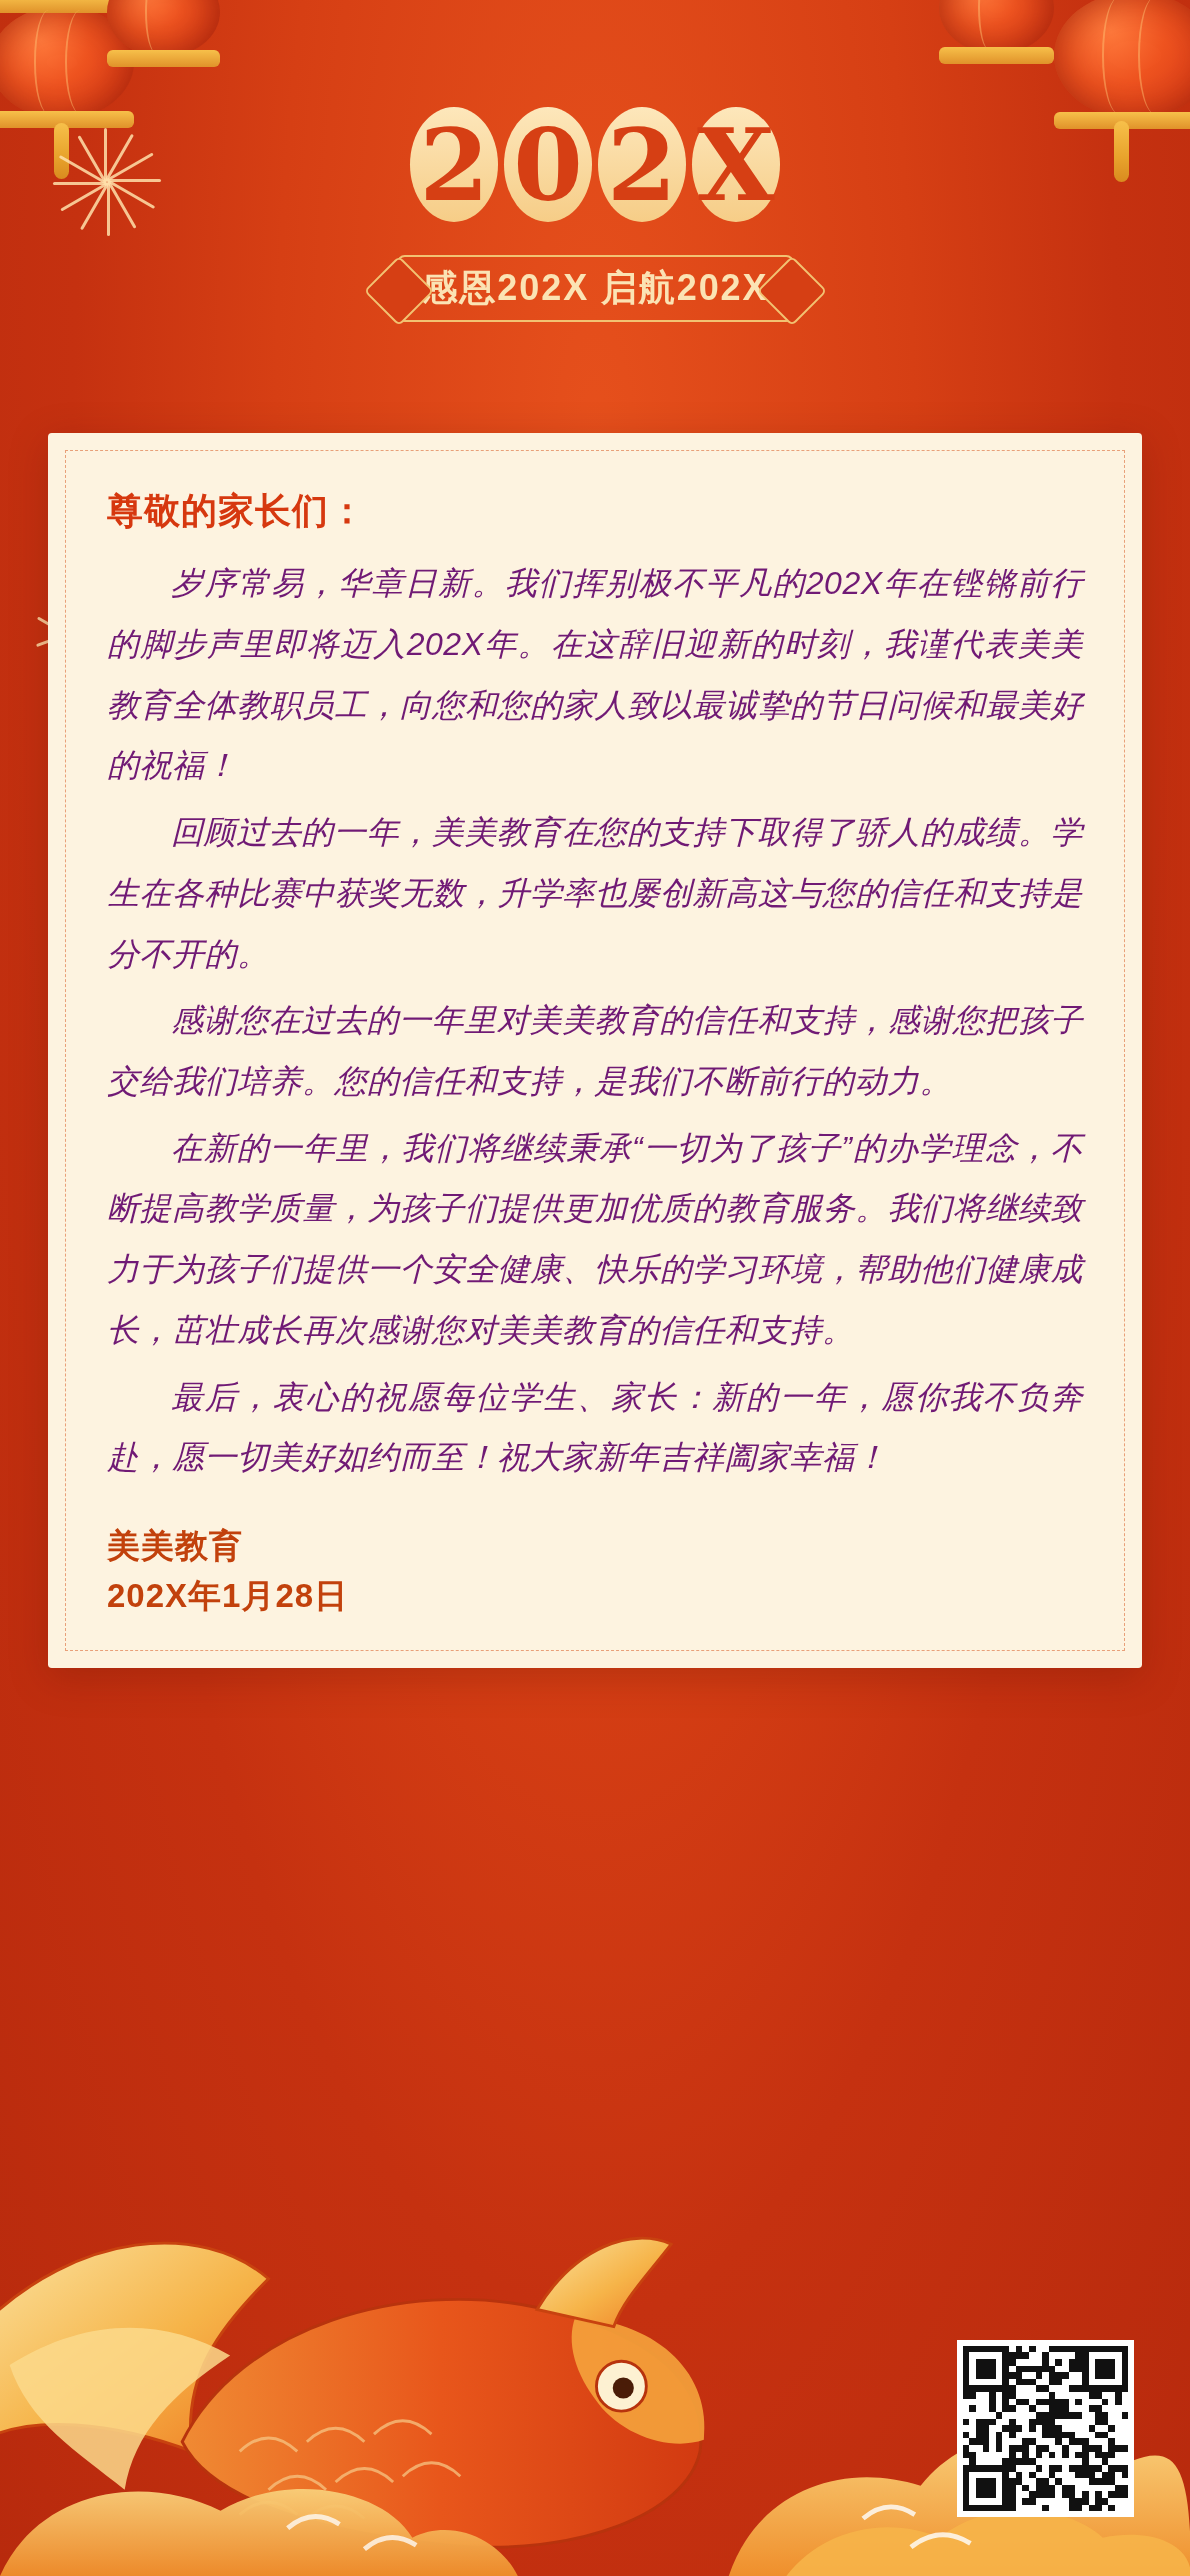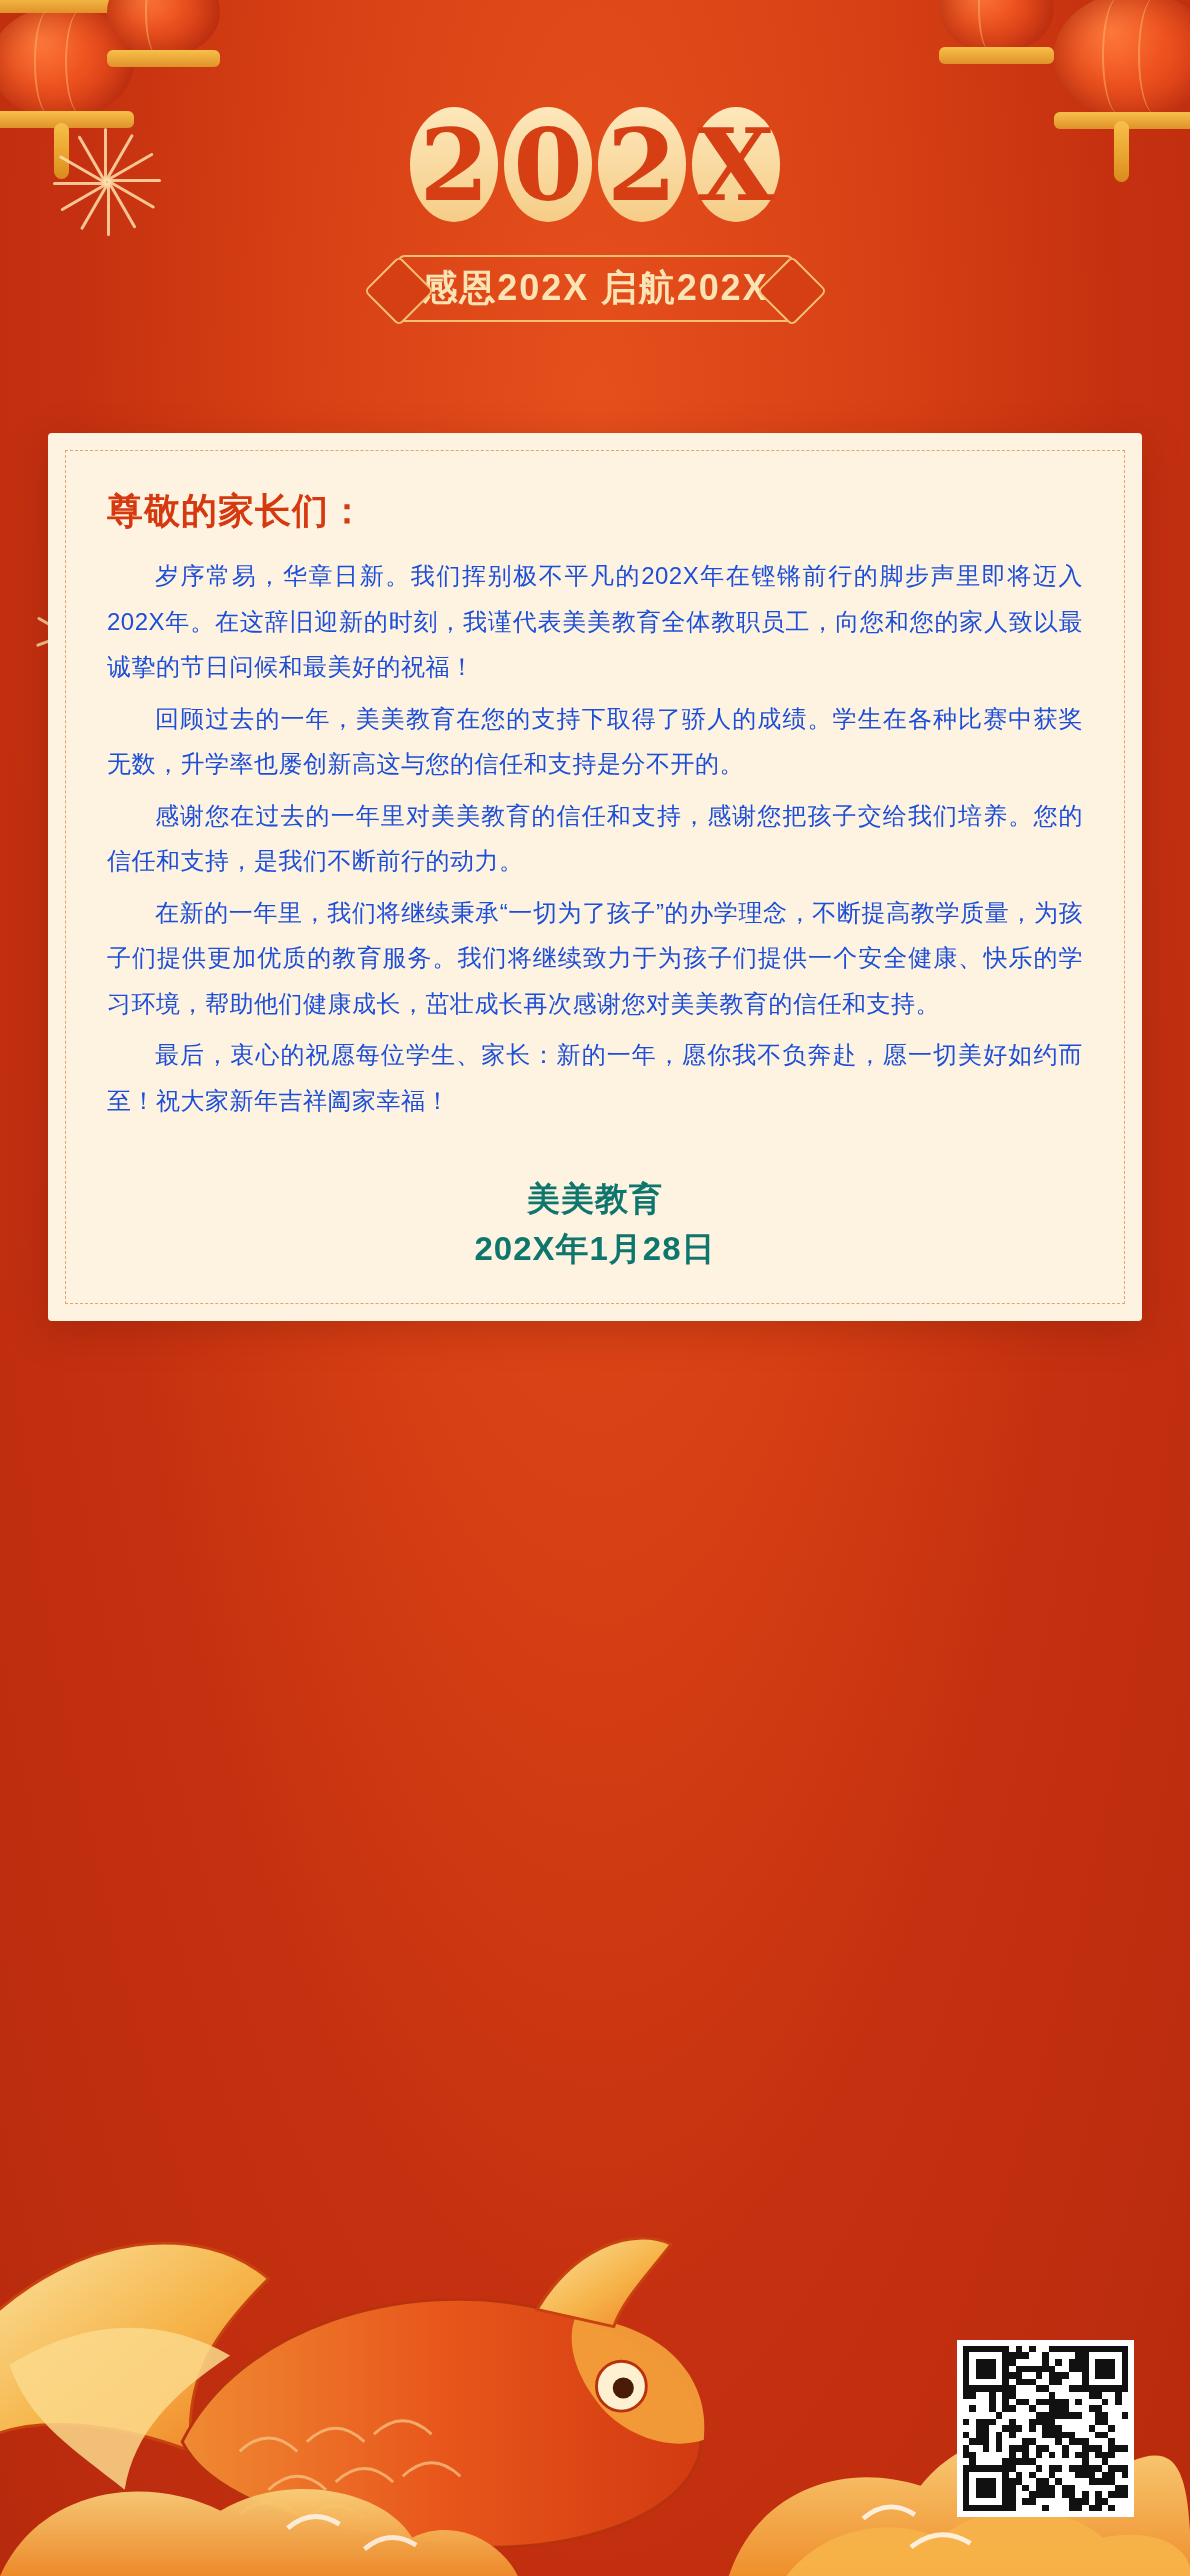--- a/index.html
+++ b/index.html
@@ -191,32 +191,33 @@
     padding: 15.3px 21px 9.6px;
   }
   .salutation {
     font-size: 36px;
     font-weight: bold;
     color: #d6380f;
     margin: 5.8px 0 17px;
     letter-spacing: 1px;
   }
   .para {
-    font-size: 24px;
+    font-size: 32px;
     line-height: 1.9;
-    color: #1d4ed8;
+    color: #701a75;
     text-indent: 2em;
     margin: 0 0 5.8px;
     text-align: justify;
     letter-spacing: 0.5px;
+    font-style: italic;
   }
   .signature {
-    margin-top: 51px;
-    text-align: center;
-    color: #0f766e;
+    margin-top: 33px;
+    text-align: left;
+    color: #c2410c;
     font-weight: bold;
     font-size: 33px;
     line-height: 1.5;
     letter-spacing: 1px;
   }
 
   
   .bottom-art {
     position: absolute;
     left: 0; right: 0;

